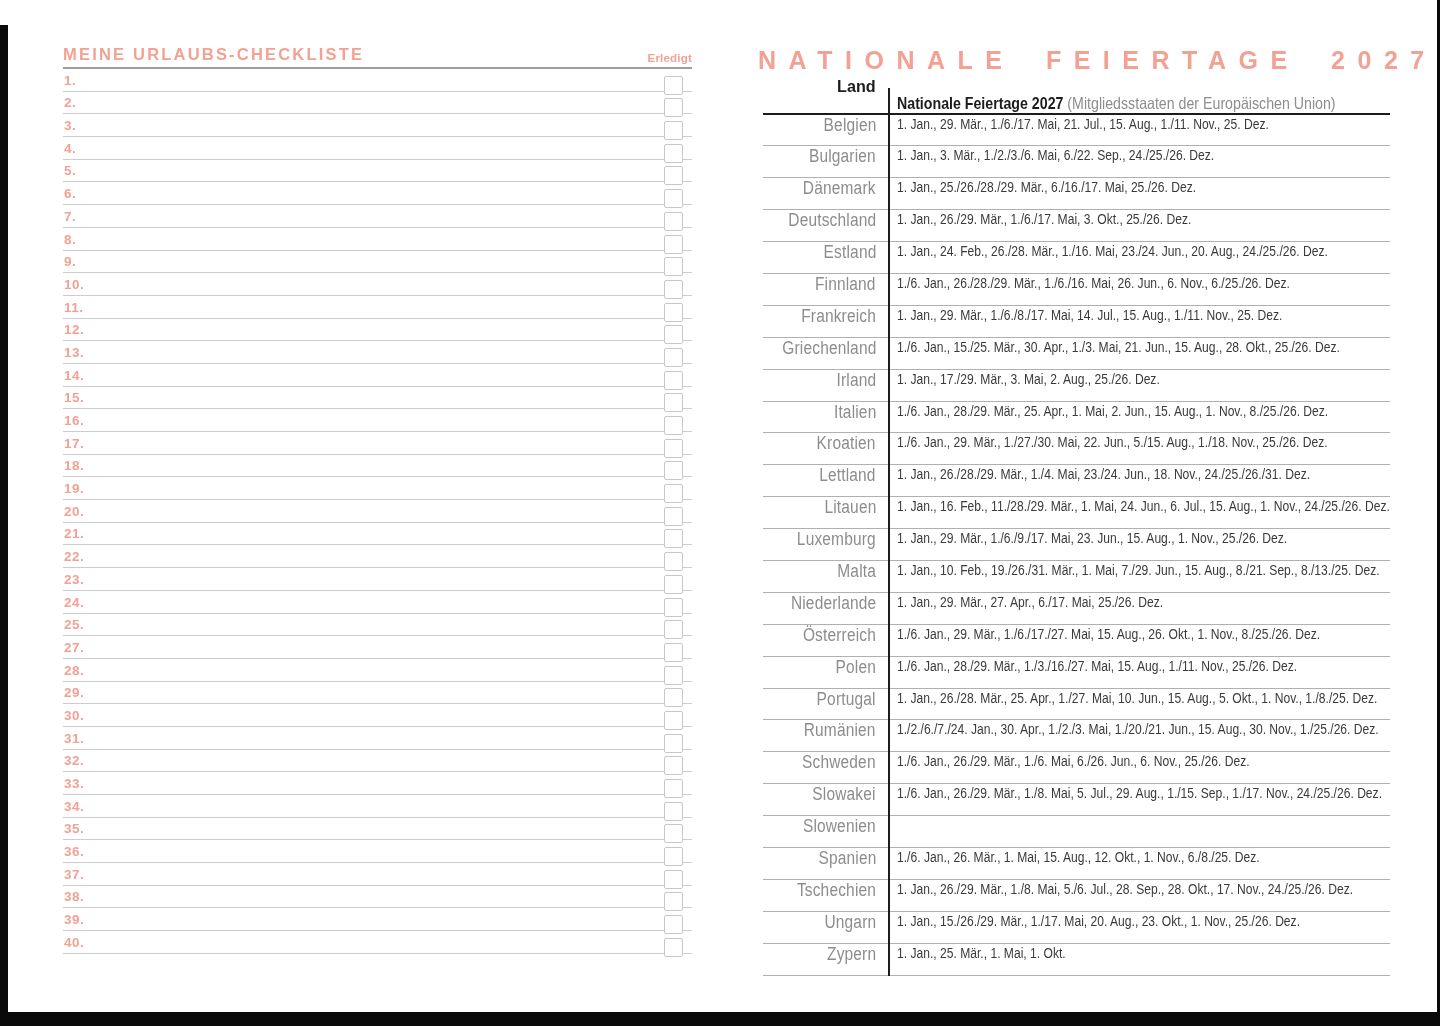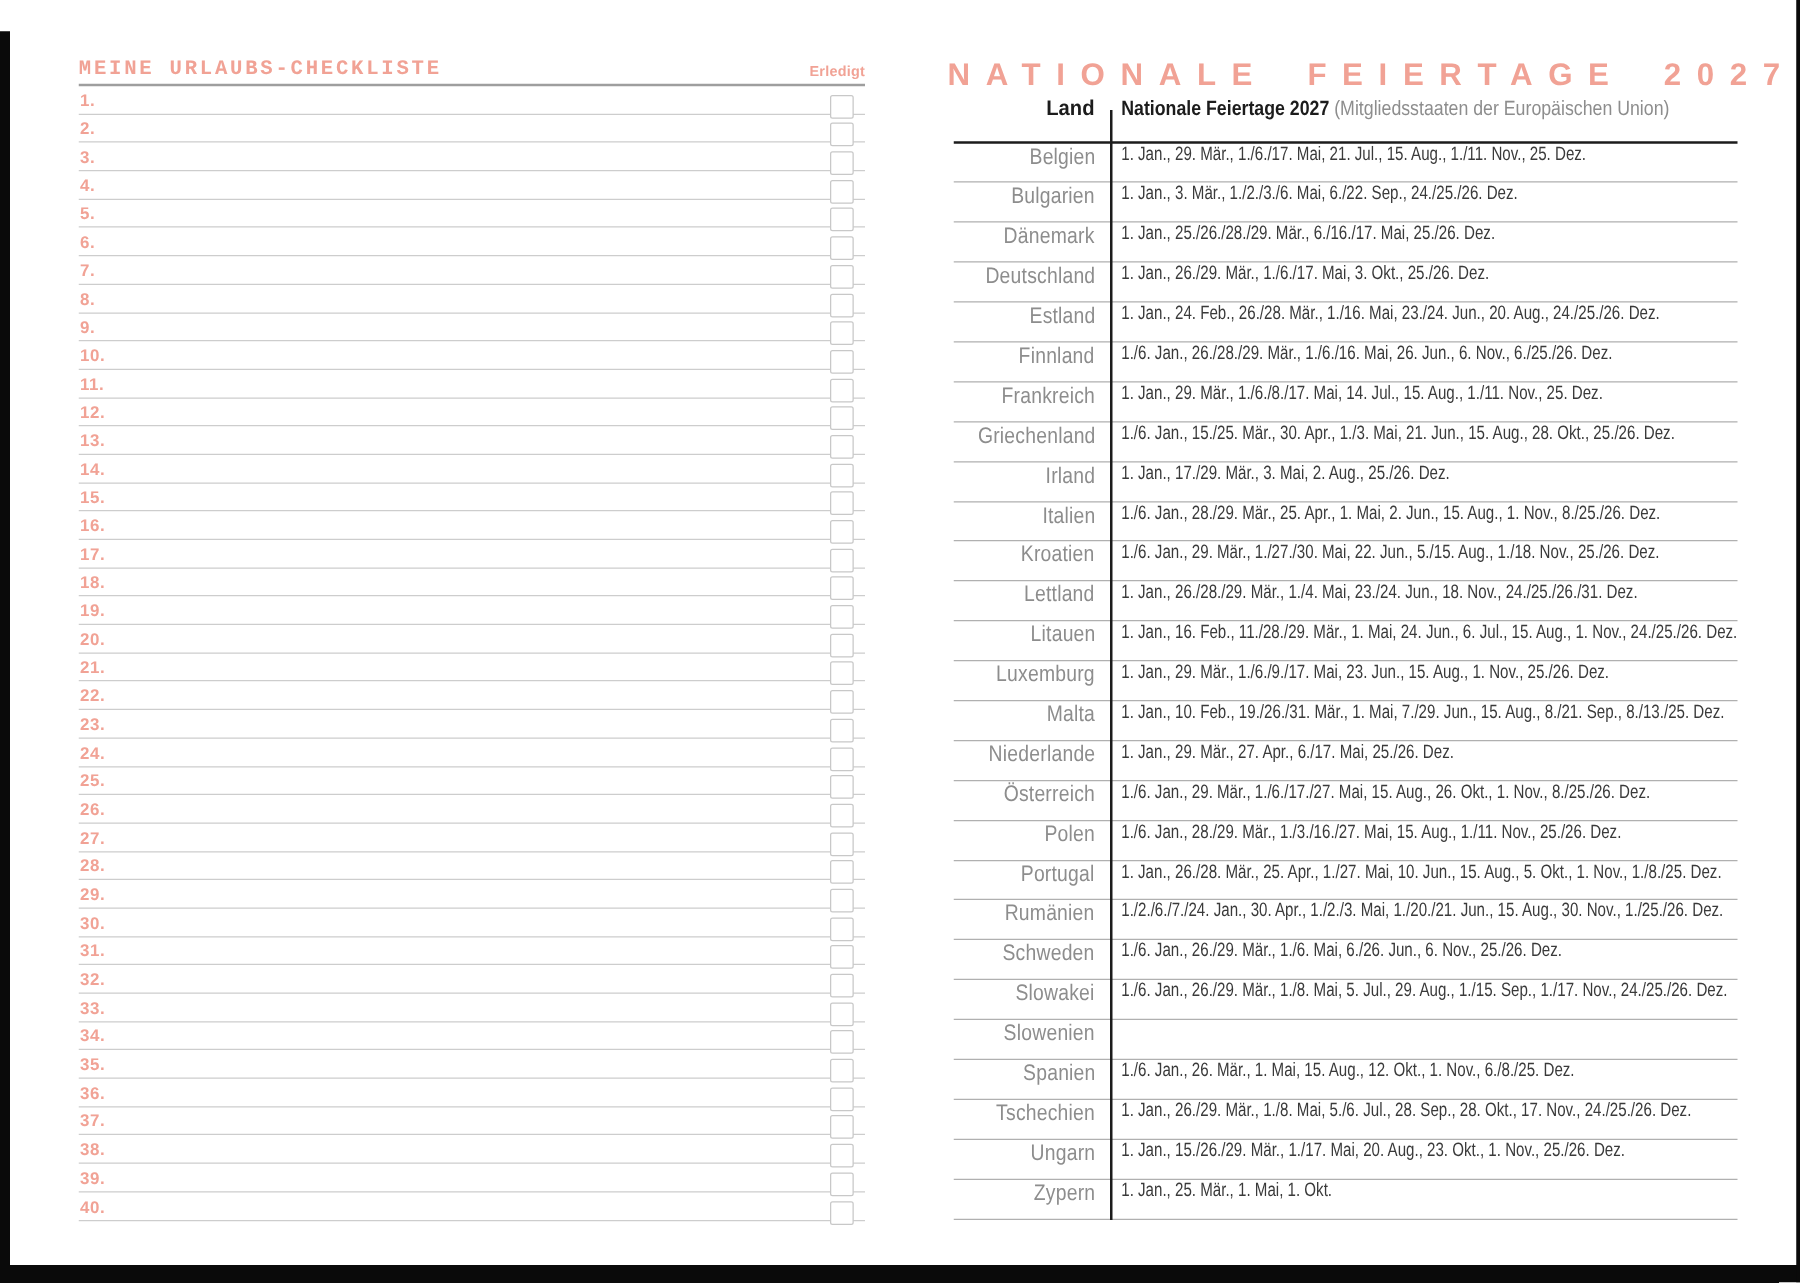--- a/index.html
+++ b/index.html
@@ -19,21 +19,20 @@
   .left-page{position:absolute;left:63px;top:0;width:629px;height:990px;}
   .cl-header{
     position:absolute;left:0;top:44px;width:100%;height:25px;
     border-bottom:2px solid #9e9e9e;
     display:flex;justify-content:space-between;align-items:flex-end;
     box-sizing:border-box;padding-bottom:3px;
   }
   .cl-title{
     color:#f1a295;font-weight:bold;font-size:16.5px;letter-spacing:2.2px;
     white-space:nowrap;
-    font-family:Liberation Mono, monospace;
   }
   .cl-done{
     color:#f1a295;font-weight:bold;font-size:11.5px;letter-spacing:0.2px;
   }
   .cl-rows{position:absolute;left:0;top:69px;width:100%;}
   .cl-row{
     position:relative;height:22.7px;width:100%;
     border-bottom:1px solid #cdcdcd;
     box-sizing:border-box;
   }
@@ -64,21 +63,21 @@
     box-sizing:border-box;align-items:flex-end;
   }
   .ht-c1{
     width:125px;flex:0 0 125px;box-sizing:border-box;
     padding-right:12px;text-align:right;white-space:nowrap;
   }
   .ht-c2{
     flex:1;box-sizing:border-box;padding-left:9px;white-space:nowrap;
   }
   .ht-hrow .ht-c1{padding-bottom:16px;}
-  .ht-hrow .ht-c2{padding-bottom:16px;}
+  .ht-hrow .ht-c2{padding-bottom:0;}
   .h-land{
     display:inline-block;transform:scaleX(0.95);transform-origin:100% 50%;
     font-weight:bold;font-size:17px;color:#1c1c1c;
   }
   .h-col2{
     display:inline-block;transform:scaleX(0.86);transform-origin:0 50%;
     font-size:16.5px;white-space:nowrap;
   }
   .h-col2 .b{font-weight:bold;color:#1c1c1c;}
   .h-col2 .n{color:#8d8d8d;}
@@ -199,24 +198,20 @@
       <div class="cl-row">
         <span class="cl-num">23.</span>
         <div class="cl-box"></div>
       </div>
       <div class="cl-row">
         <span class="cl-num">24.</span>
         <div class="cl-box"></div>
       </div>
       <div class="cl-row">
         <span class="cl-num">25.</span>
-        <div class="cl-box"></div>
-      </div>
-      <div class="cl-row">
-        <span class="cl-num">26.</span>
         <div class="cl-box"></div>
       </div>
       <div class="cl-row">
         <span class="cl-num">27.</span>
         <div class="cl-box"></div>
       </div>
       <div class="cl-row">
         <span class="cl-num">28.</span>
         <div class="cl-box"></div>
       </div>

